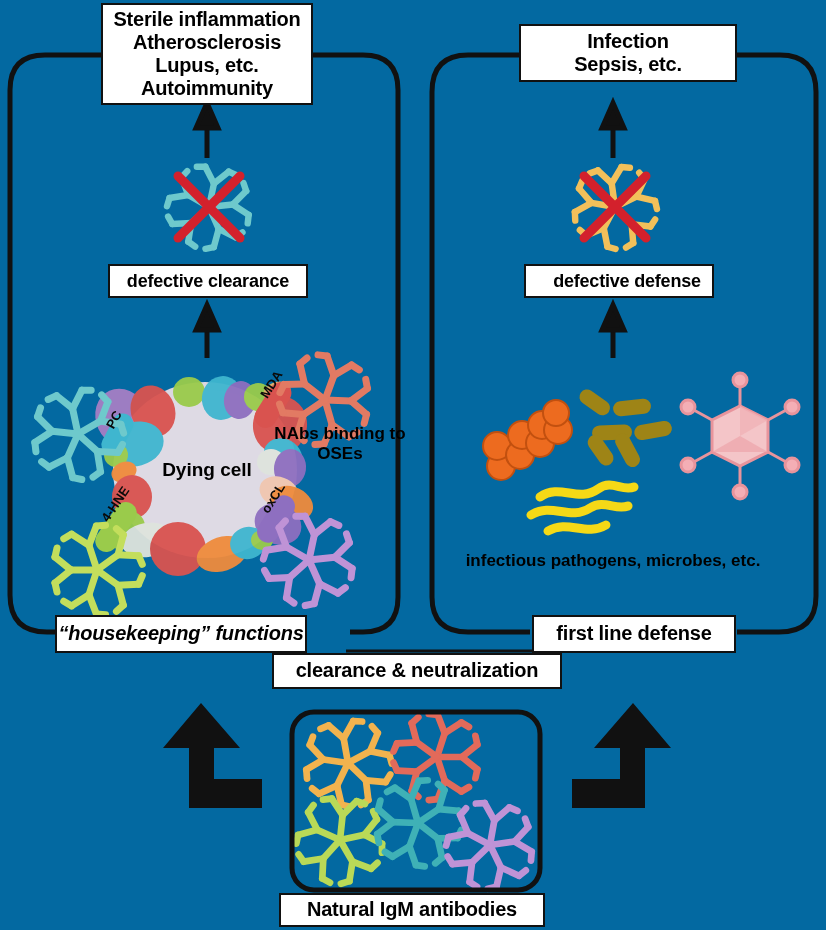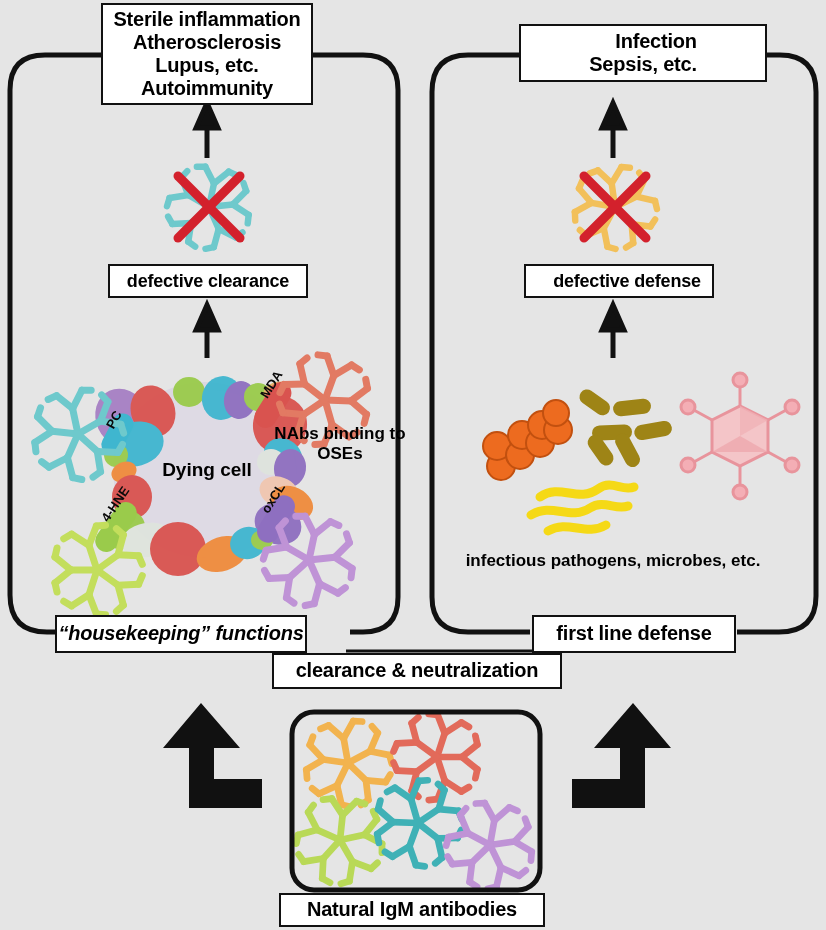--- a/index.html
+++ b/index.html
@@ -7,21 +7,21 @@
     padding: 0;
     background: #ffffff;
   }
   body {
     font-family: "Liberation Sans", sans-serif;
   }
   #stage {
     position: relative;
     width: 826px;
     height: 930px;
-    background: #e5e5e5;
+    background: #0369a1;
     overflow: hidden;
   }
   .lbl-box {
     position: absolute;
     box-sizing: border-box;
     background: #ffffff;
     border: 2px solid #111111;
     display: flex;
     align-items: center;
     justify-content: center;
@@ -266,21 +266,21 @@
 
   <div class="lbl-box" style="left:101px; top:3px; width:212px; height:102px; font-size:20px;">
     <div>
       <div>Sterile inflammation</div>
       <div>Atherosclerosis</div>
       <div>Lupus, etc.</div>
       <div>Autoimmunity</div>
     </div>
   </div>
 
-  <div class="lbl-box" style="left:519px; top:24px; width:248px; height:58px; font-size:20px;text-align:right;">
+  <div class="lbl-box" style="left:519px; top:24px; width:218px; height:58px; font-size:20px;">
     <div>
       <div>Infection</div>
       <div>Sepsis, etc.</div>
     </div>
   </div>
 
   <div class="lbl-box" style="left:108px; top:264px; width:200px; height:34px; font-size:18px;">defective clearance</div>
 
   <div class="lbl-box" style="left:524px; top:264px; width:190px; height:34px; font-size:18px;padding-left:16px;">defective defense</div>
 

